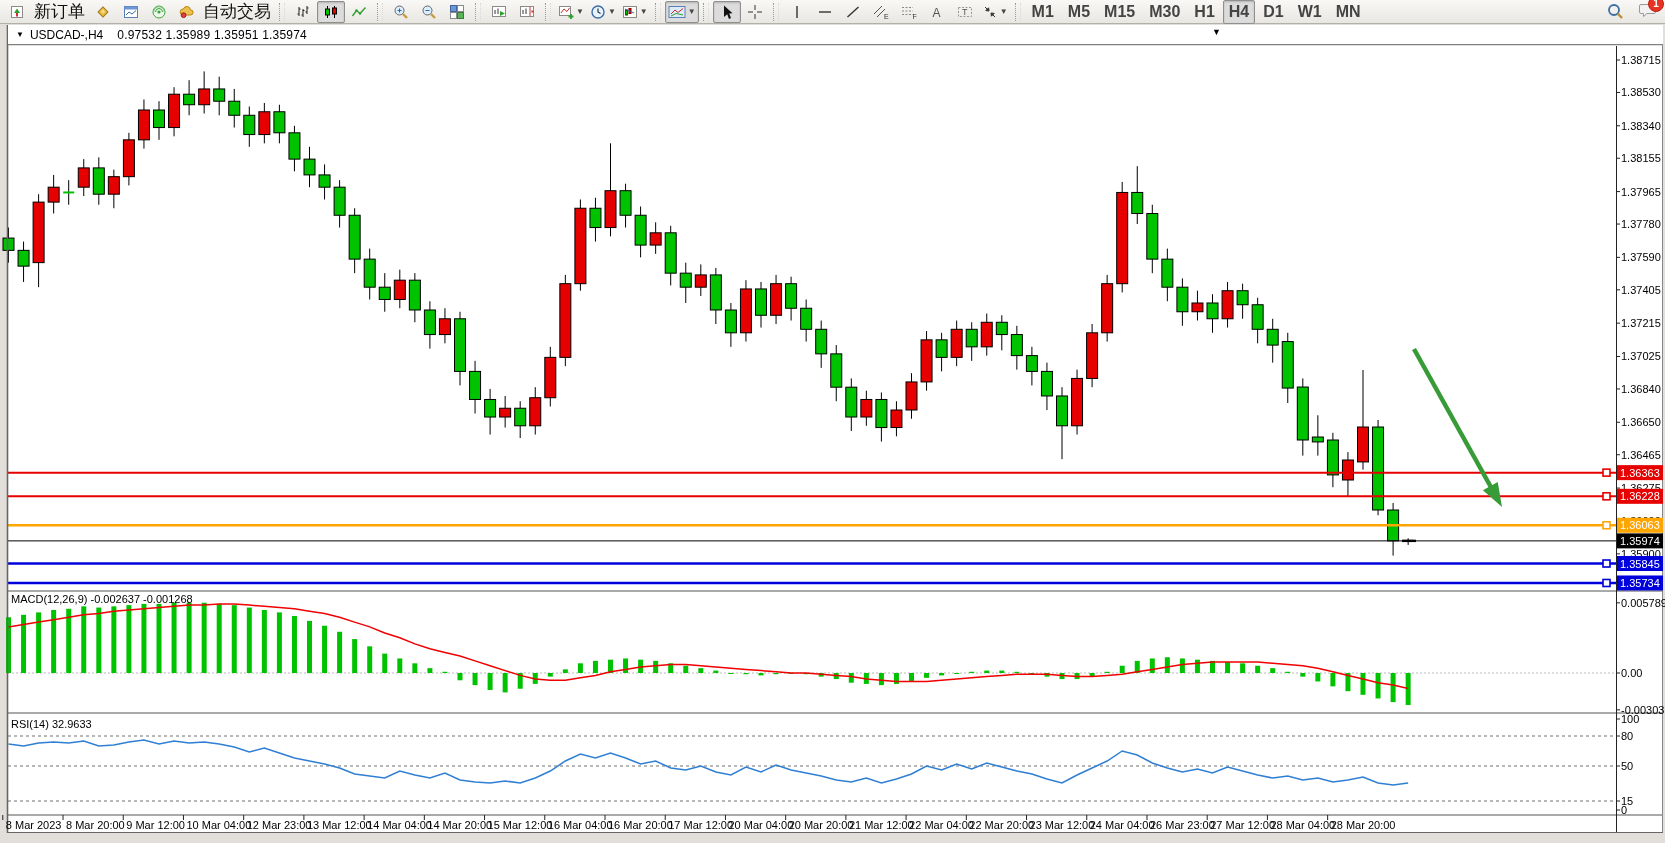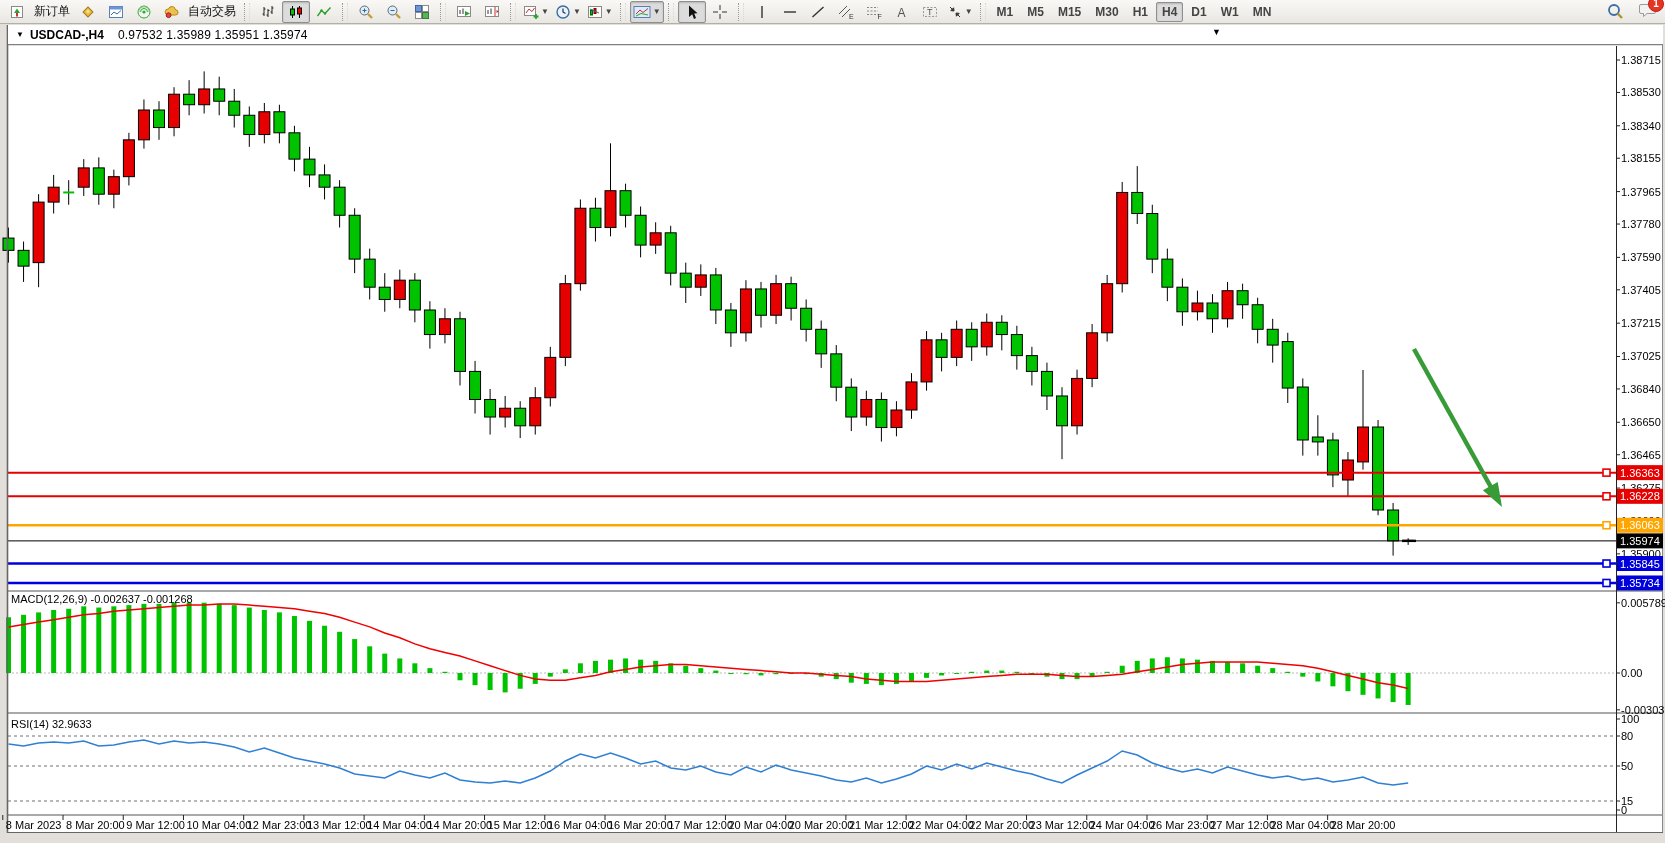--- a/index.html
+++ b/index.html
@@ -1,31 +1,31 @@
 <!DOCTYPE html>
 <html><head>
 <meta charset="utf-8">
 <style>
   html,body{margin:0;padding:0;}
   body{width:1665px;height:843px;overflow:hidden;background:#e2dfda;font-family:"Liberation Sans",sans-serif;position:relative;}
   #toolbar{position:absolute;left:0;top:0;width:1665px;height:24px;background:linear-gradient(#f9f8f6,#e9e7e2);border-bottom:1px solid #b3b0aa;display:flex;align-items:center;padding-left:4px;box-sizing:border-box;}
   .tbtn{height:20px;min-width:22px;display:flex;align-items:center;justify-content:center;border:1px solid transparent;border-radius:2px;padding:0 2px;background:transparent;cursor:default;}
   .tbtn.active{border:1px solid #8f8f8f;background:#dcdcdc;box-shadow:inset 0 1px 2px rgba(0,0,0,.18);}
   .tbtn svg{display:block;}
-  .tlabel{font-size:12px;color:#111;margin:0 4px 0 2px;white-space:nowrap;}
+  .tlabel{font-size:17px;color:#111;margin:0 4px 0 2px;white-space:nowrap;}
   .grip{width:4px;height:18px;margin:0 4px;border-left:1px dotted #9a9a9a;border-right:1px dotted #d8d8d8;}
   .caret{font-size:8px;color:#444;margin-left:2px;}
-  .tf{font-size:12px;font-weight:bold;color:#444;padding:2px 5px;border:1px solid transparent;border-radius:2px;margin:8px 1px;}
+  .tf{font-size:16px;font-weight:bold;color:#444;padding:2px 5px;border:1px solid transparent;border-radius:2px;margin:8px 1px;}
   .tf.active{border:1px solid #8f8f8f;background:#dcdcdc;box-shadow:inset 0 1px 2px rgba(0,0,0,.18);}
   #tb-right{margin-left:auto;display:flex;align-items:center;margin-right:8px;}
   #chat-wrap{position:relative;margin-left:10px;}
   #chat-badge{position:absolute;top:-6px;right:-7px;background:#e53424;color:#fff;font-size:10px;font-weight:bold;border-radius:50%;width:14px;height:14px;line-height:14px;text-align:center;border:1px solid #c21f10;}
   #titlebar{position:absolute;left:8px;top:25px;width:1655px;height:20px;background:#fff;border-bottom:1px solid #7f7f7f;display:flex;align-items:center;font-size:12px;color:#000;box-sizing:border-box;z-index:2;}
   #win-menu-arrow{font-size:8px;margin:0 6px 0 8px;color:#000;}
-  #chart-title{font-weight:bold;margin-right:14px;}
+  #chart-title{font-weight:normal;margin-right:14px;}
   #chart-quotes{letter-spacing:.2px;}
   #top-marker{position:absolute;left:1212px;top:27px;font-size:9px;color:#000;z-index:3;}
   #chart-svg{position:absolute;left:0;top:0;z-index:1;}
   text{font-family:"Liberation Sans",sans-serif;}
 </style>
 </head>
 <body>
 
 <div id="toolbar">
   <div class="tbtn">

